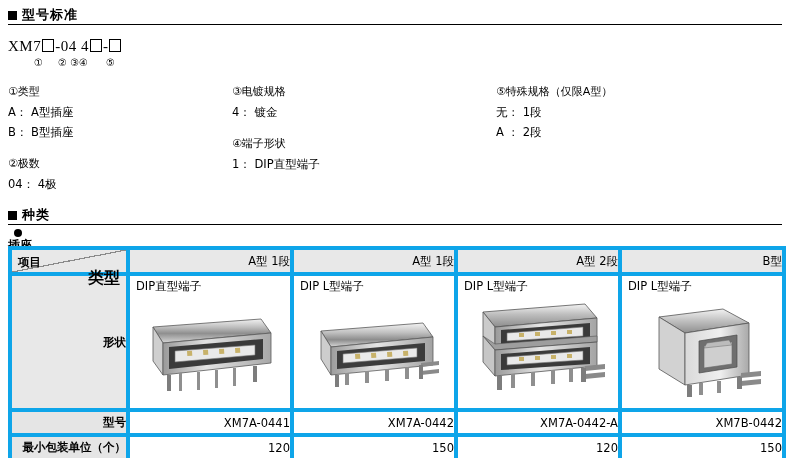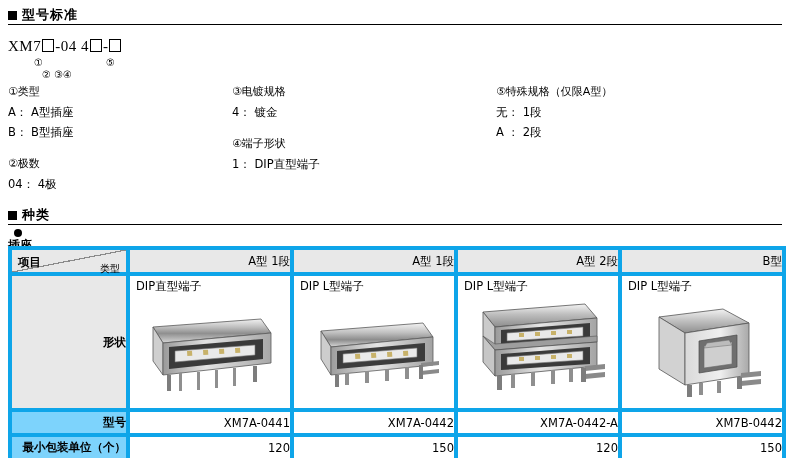--- a/index.html
+++ b/index.html
@@ -144,32 +144,32 @@
   td.corner .lbl-item {
     position: absolute;
     left: 6px;
     bottom: 2px;
     font-size: 11.5px;
     font-weight: bold;
   }
   td.corner .lbl-type {
     position: absolute;
     right: 6px;
-    top: 12px;
-    font-size: 10px;
-    font-weight: normal;
+    top: 18px;
+    font-size: 16px;
+    font-weight: bold;
   }
   td.shape-label {
     background: #e8e8e8;
     font-weight: bold;
     font-size: 12px;
     width: 118px;
   }
   td.row-label {
-    background: #7dd3fc;
+    background: #e5e5e5;
     font-weight: bold;
     font-size: 11.5px;
     height: 21px;
   }
   td.photo {
     height: 132px;
     background: #ffffff;
     position: relative;
     vertical-align: top;
   }
@@ -203,21 +203,21 @@
     <span class="marker"></span>
     <span class="sec-title">型号标准</span>
   </div>
   <div class="sec-rule" style="top:24px;"></div>
 
   <div class="code-line" style="left:8px; top:38px;">
     <span>XM7</span><span class="box"></span><span>-04 4</span><span class="box"></span><span>-</span><span class="box"></span>
   </div>
 
   <div class="circ-row" style="left:34px; top:57px;">①</div>
-  <div class="circ-row" style="left:42px; top:57px;margin-top:12px;">② ③④</div>
+  <div class="circ-row" style="left:58px; top:57px;">② ③④</div>
   <div class="circ-row" style="left:106px; top:57px;">⑤</div>
 
   <div class="legend" style="left:8px; top:82px;">
     <div class="hdr">①类型</div>
     <div class="itm">A： A型插座</div>
     <div class="itm">B： B型插座</div>
     <div style="height:12px"></div>
     <div class="hdr">②极数</div>
     <div class="itm">04： 4极</div>
   </div>

